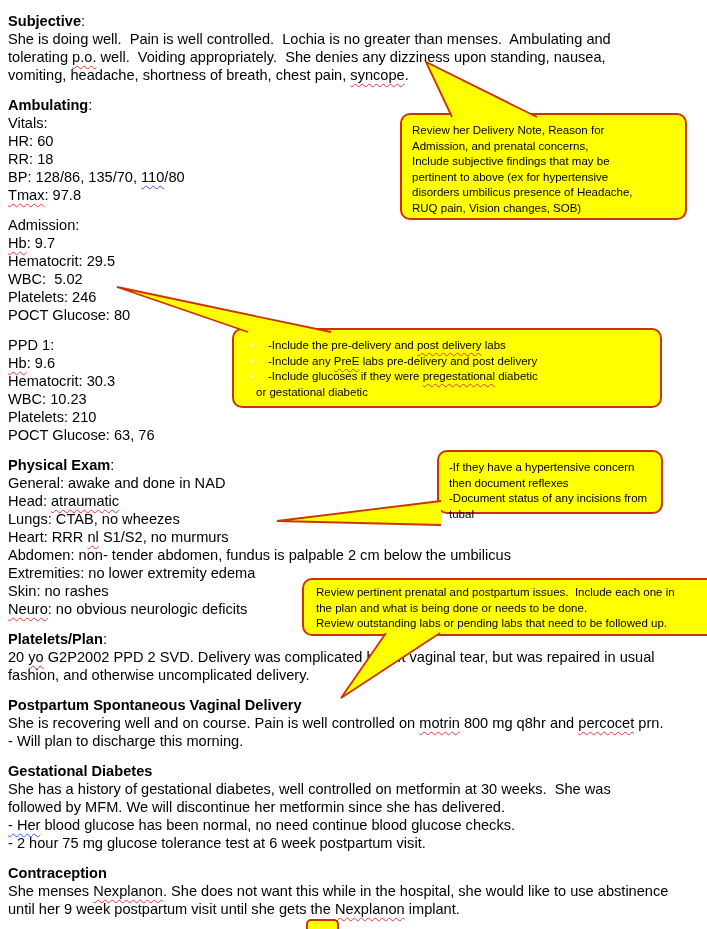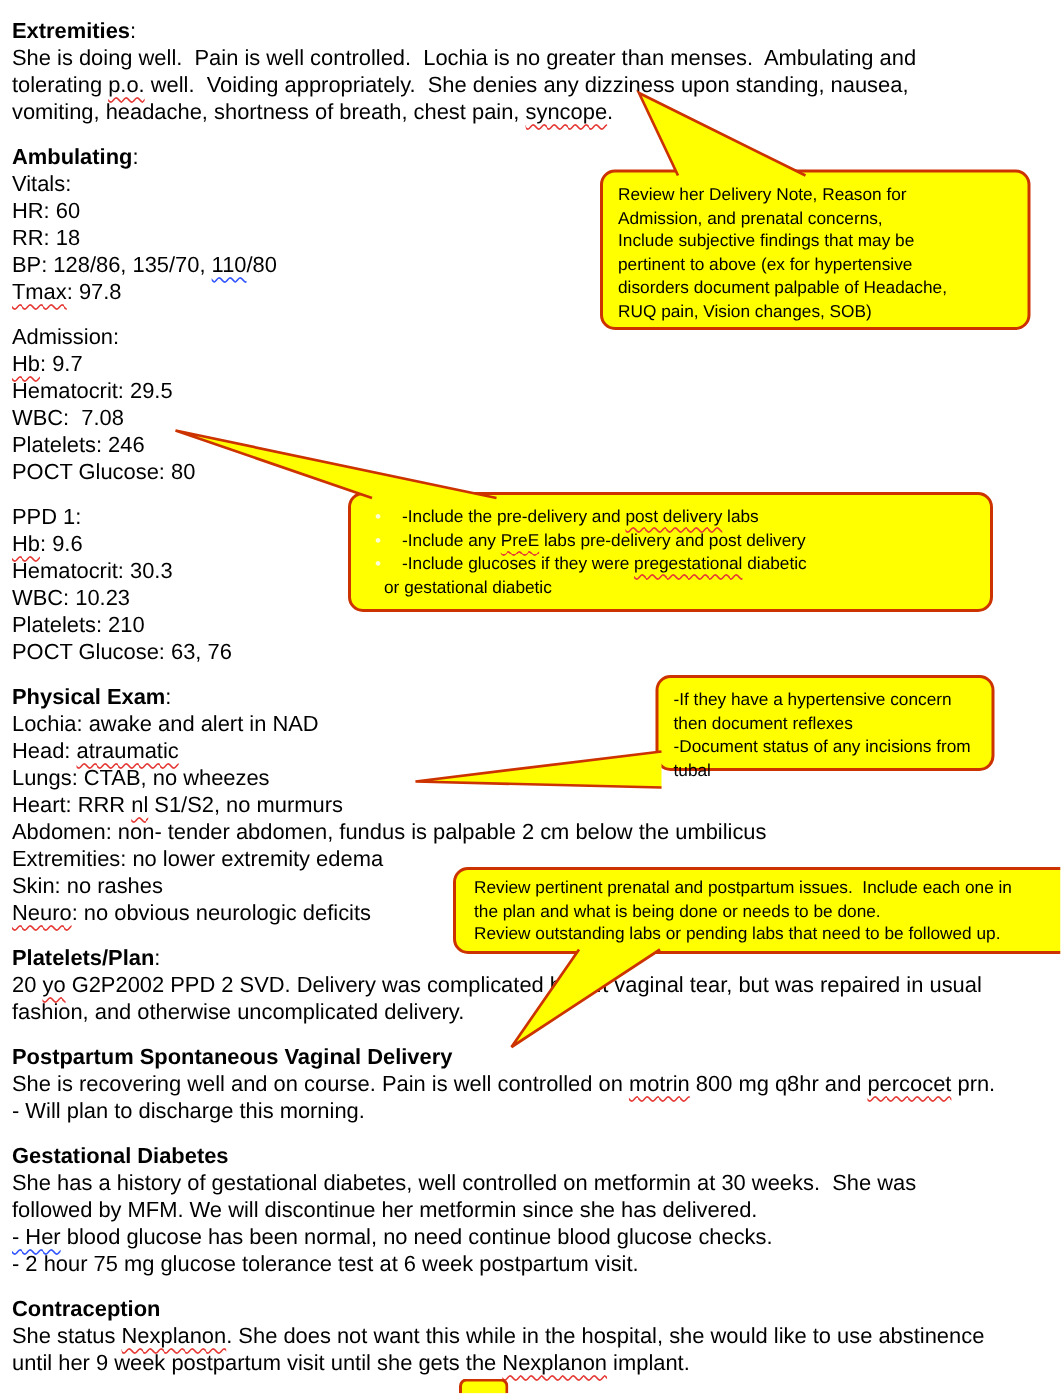--- a/index.html
+++ b/index.html
@@ -33,48 +33,48 @@
     background:var(--callout_fill,#ffff00);border:2px solid var(--callout_border,#cc3300);
     border-bottom:none;border-radius:5px 5px 0 0;
   }
 </style>
 </head>
 <body>
 
 <div class="page">
 
   <div class="doc">
-      <div class="text-line"><span class="seg-bold">Extremities</span><span>:</span></div>
+      <div class="text-line"><span class="seg-bold">Subjective</span><span>:</span></div>
       <div class="text-line"><span>She is doing well.  Pain is well controlled.  Lochia is no greater than menses.  Ambulating and</span></div>
       <div class="text-line"><span>tolerating </span><span class="sq-red">p.o.</span><span> well.  Voiding appropriately.  She denies any dizziness upon standing, nausea,</span></div>
       <div class="text-line"><span>vomiting, headache, shortness of breath, chest pain, </span><span class="sq-red">syncope</span><span>.</span></div>
       <div class="blank-line"></div>
       <div class="text-line"><span class="seg-bold">Ambulating</span><span>:</span></div>
       <div class="text-line"><span>Vitals:</span></div>
       <div class="text-line"><span>HR: 60</span></div>
       <div class="text-line"><span>RR: 18</span></div>
       <div class="text-line"><span>BP: 128/86, 135/70, </span><span class="sq-blue">110</span><span>/80</span></div>
       <div class="text-line"><span class="sq-red">Tmax</span><span>: 97.8</span></div>
       <div class="blank-line"></div>
       <div class="text-line"><span>Admission:</span></div>
       <div class="text-line"><span class="sq-red">Hb</span><span>: 9.7</span></div>
       <div class="text-line"><span>Hematocrit: 29.5</span></div>
-      <div class="text-line"><span>WBC:  7.08</span></div>
+      <div class="text-line"><span>WBC:  5.02</span></div>
       <div class="text-line"><span>Platelets: 246</span></div>
       <div class="text-line"><span>POCT Glucose: 80</span></div>
       <div class="blank-line"></div>
       <div class="text-line"><span>PPD 1:</span></div>
       <div class="text-line"><span class="sq-red">Hb</span><span>: 9.6</span></div>
       <div class="text-line"><span>Hematocrit: 30.3</span></div>
       <div class="text-line"><span>WBC: 10.23</span></div>
       <div class="text-line"><span>Platelets: 210</span></div>
       <div class="text-line"><span>POCT Glucose: 63, 76</span></div>
       <div class="blank-line"></div>
       <div class="text-line"><span class="seg-bold">Physical Exam</span><span>:</span></div>
-      <div class="text-line"><span>Lochia: awake and alert in NAD</span></div>
+      <div class="text-line"><span>General: awake and done in NAD</span></div>
       <div class="text-line"><span>Head: </span><span class="sq-red">atraumatic</span></div>
       <div class="text-line"><span>Lungs: CTAB, no wheezes</span></div>
       <div class="text-line"><span>Heart: RRR </span><span class="sq-red">nl</span><span> S1/S2, no murmurs</span></div>
       <div class="text-line"><span>Abdomen: non- tender abdomen, fundus is palpable 2 cm below the umbilicus</span></div>
       <div class="text-line"><span>Extremities: no lower extremity edema</span></div>
       <div class="text-line"><span>Skin: no rashes</span></div>
       <div class="text-line"><span class="sq-red">Neuro</span><span>: no obvious neurologic deficits</span></div>
       <div class="blank-line"></div>
       <div class="text-line"><span class="seg-bold">Platelets/Plan</span><span>:</span></div>
       <div class="text-line"><span>20 </span><span class="sq-red">yo</span><span> G2P2002 PPD 2 SVD. Delivery was complicated by left vaginal tear, but was repaired in usual</span></div>
@@ -84,31 +84,31 @@
       <div class="text-line"><span>She is recovering well and on course. Pain is well controlled on </span><span class="sq-red">motrin</span><span> 800 mg q8hr and </span><span class="sq-red">percocet</span><span> prn.</span></div>
       <div class="text-line"><span>- Will plan to discharge this morning.</span></div>
       <div class="blank-line"></div>
       <div class="text-line"><span class="seg-bold">Gestational Diabetes</span></div>
       <div class="text-line"><span>She has a history of gestational diabetes, well controlled on metformin at 30 weeks.  She was</span></div>
       <div class="text-line"><span>followed by MFM. We will discontinue her metformin since she has delivered.</span></div>
       <div class="text-line"><span class="sq-blue">- Her</span><span> blood glucose has been normal, no need continue blood glucose checks.</span></div>
       <div class="text-line"><span>- 2 hour 75 mg glucose tolerance test at 6 week postpartum visit.</span></div>
       <div class="blank-line"></div>
       <div class="text-line"><span class="seg-bold">Contraception</span></div>
-      <div class="text-line"><span>She status </span><span class="sq-red">Nexplanon</span><span>. She does not want this while in the hospital, she would like to use abstinence</span></div>
+      <div class="text-line"><span>She menses </span><span class="sq-red">Nexplanon</span><span>. She does not want this while in the hospital, she would like to use abstinence</span></div>
       <div class="text-line"><span>until her 9 week postpartum visit until she gets the </span><span class="sq-red">Nexplanon</span><span> implant.</span></div>
     </div>
 
   <div class="callout c1">
     <div class="co-text">
         <div class="text-line"><span>Review her Delivery Note, Reason for</span></div>
         <div class="text-line"><span>Admission, and prenatal concerns,</span></div>
         <div class="text-line"><span>Include subjective findings that may be</span></div>
         <div class="text-line"><span>pertinent to above (ex for hypertensive</span></div>
-        <div class="text-line"><span>disorders document palpable of Headache,</span></div>
+        <div class="text-line"><span>disorders umbilicus presence of Headache,</span></div>
         <div class="text-line"><span>RUQ pain, Vision changes, SOB)</span></div>
       </div>
   </div>
 
   <div class="callout c2">
     <div class="co-text">
         <div class="text-line"><span class="bullet"></span><span>-Include the pre-delivery and </span><span class="sq-red">post delivery</span><span> labs</span></div>
         <div class="text-line"><span class="bullet"></span><span>-Include any </span><span class="sq-red">PreE</span><span> labs pre-delivery and post delivery</span></div>
         <div class="text-line"><span class="bullet"></span><span>-Include glucoses if they were </span><span class="sq-red">pregestational</span><span> diabetic</span></div>
         <div class="text-line indent"><span>or gestational diabetic</span></div>

